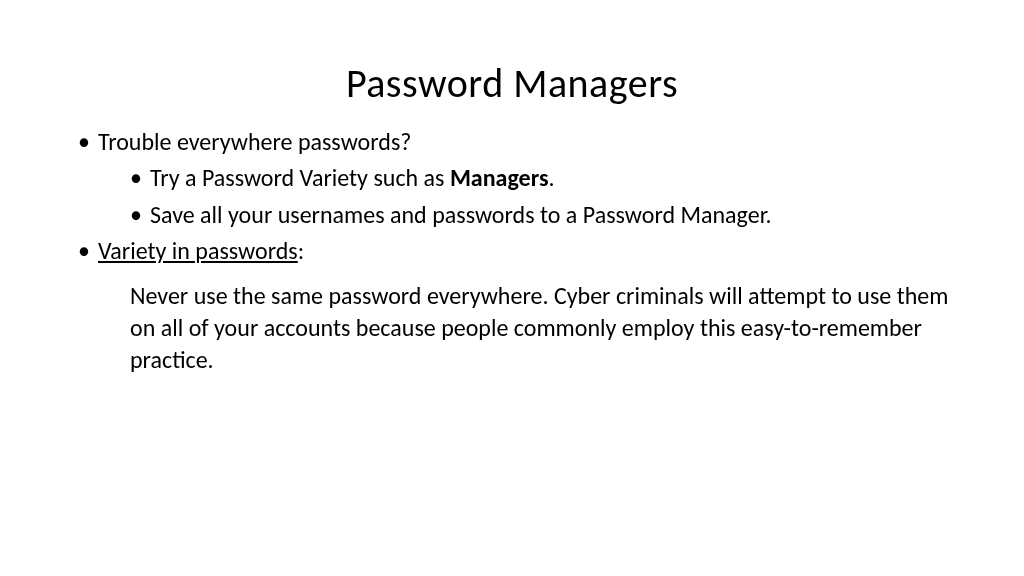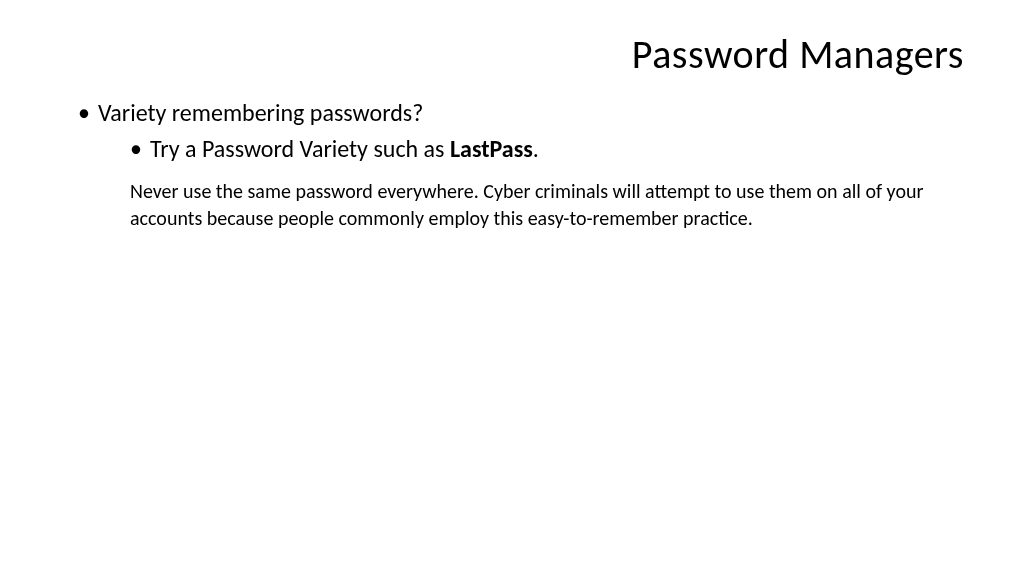--- a/index.html
+++ b/index.html
@@ -9,25 +9,26 @@
     }
     body {
       width: 1024px;
       height: 576px;
       background: #ffffff;
       font-family: Calibri, "Segoe UI", Arial, sans-serif;
       color: #000000;
       padding: 30px 60px 30px 60px;
     }
     .title {
-      text-align: right;
+      text-align: center;
       font-size: 40px;
       font-weight: 400;
       margin-bottom: 18px;
       letter-spacing: 0.5px;
+      margin-top: 29px;
     }
     .main-list {
       list-style: none;
       padding-left: 20px;
     }
     .main-item {
       font-size: 24px;
       line-height: 1.35;
       margin-bottom: 4px;
       position: relative;
@@ -57,35 +58,41 @@
       left: -2px;
       top: 0;
     }
     .bold {
       font-weight: 700;
     }
     .underline {
       text-decoration: underline;
     }
     .indented-para {
-      font-size: 20px;
+      font-size: 24px;
       line-height: 1.35;
       padding-left: 70px;
       margin-top: 12px;
     }
   </style>
 </head>
 <body>
 
 <h1 class="title">Password Managers</h1>
 
 <ul class="main-list">
   <li class="main-item">
-    <span>Variety remembering passwords?</span>
+    <span>Trouble everywhere passwords?</span>
     <ul class="sub-list">
       <li class="sub-item">
-        <span>Try a Password Variety such as </span><span class="bold">LastPass</span><span>.</span>
+        <span>Try a Password Variety such as </span><span class="bold">Managers</span><span>.</span>
+      </li>
+      <li class="sub-item">
+        <span>Save all your usernames and passwords to a Password Manager.</span>
       </li>
     </ul>
+  </li>
+  <li class="main-item">
+    <span class="underline">Variety in passwords</span><span>:</span>
   </li>
 </ul>
 
 <p class="indented-para">Never use the same password everywhere. Cyber criminals will attempt to use them on all of your accounts because people commonly employ this easy-to-remember practice.</p>
 
 </body></html>

